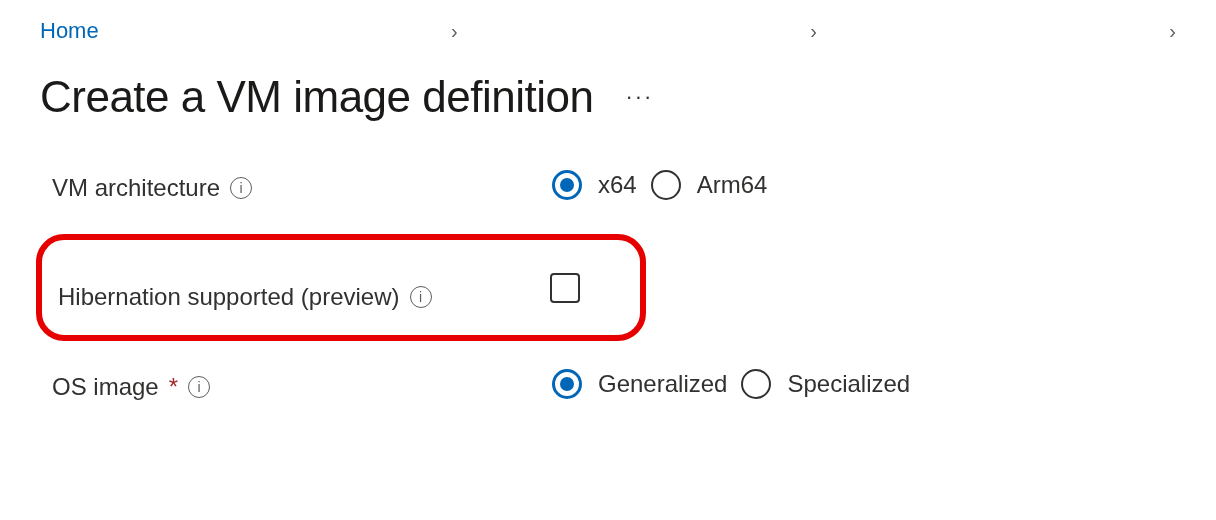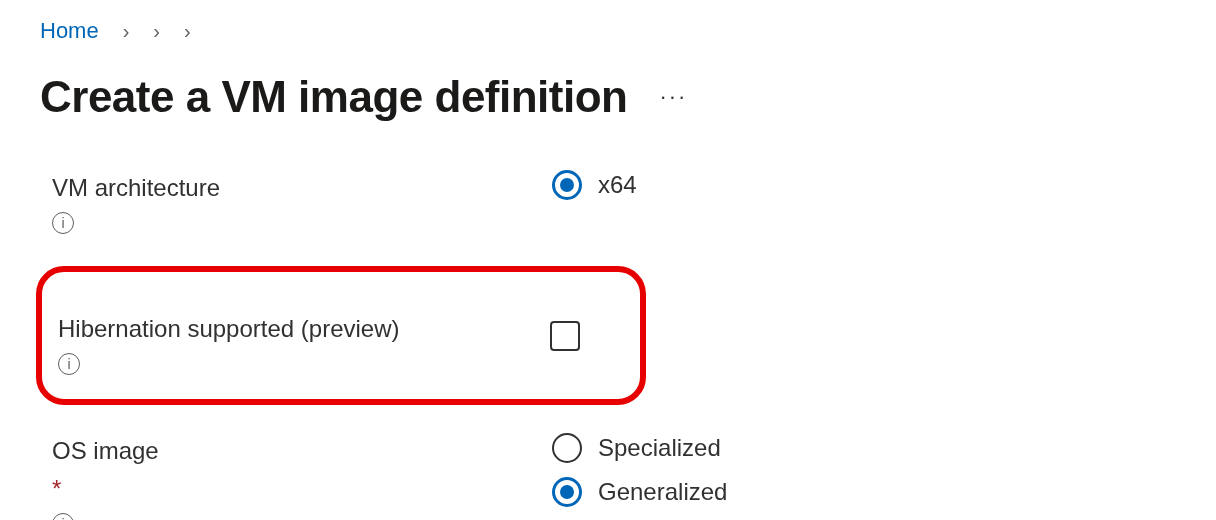--- a/index.html
+++ b/index.html
@@ -7,67 +7,67 @@
       font-family: "Segoe UI", -apple-system, BlinkMacSystemFont, sans-serif;
       background: #ffffff;
       width: 1216px;
       height: 520px;
       padding: 18px 40px;
       color: #323130;
     }
     .breadcrumb {
       display: flex;
       align-items: center;
-      gap: 24px;
+      gap: 12px;
       font-size: 22px;
       margin-bottom: 28px;
+      justify-content: space-between;
     }
     .breadcrumb a {
       color: #0067b8;
       text-decoration: none;
     }
     .breadcrumb .chev { color: #605e5c; font-size: 20px; }
     h1.page-title {
       font-size: 44px;
-      font-weight: 700;
+      font-weight: 400;
       color: #1b1a19;
       display: inline-block;
       margin-right: 32px;
       letter-spacing: -0.5px;
     }
     .title-row { display: flex; align-items: center; margin-bottom: 48px; }
     .more-dots { font-size: 22px; color: #323130; letter-spacing: 2px; cursor: pointer; }
     .form { padding-left: 12px; }
     .form-row { display: flex; align-items: flex-start; margin-bottom: 32px; }
     .form-label-col {
       width: 500px;
       display: flex;
-      align-items: flex-start;
+      align-items: center;
       gap: 10px;
       font-size: 24px;
       color: #323130;
       padding-top: 4px;
-      flex-direction: column;
     }
     .req { color: #a4262c; }
     .info-icon {
       display: inline-flex;
       justify-content: center;
       align-items: center;
       width: 22px;
       height: 22px;
       border: 1.5px solid #605e5c;
       border-radius: 50%;
       font-size: 14px;
       color: #605e5c;
       font-style: normal;
       font-weight: 400;
       line-height: 1;
     }
-    .form-controls { display: flex; flex-direction: column; gap: 14px; }
+    .form-controls { display: flex; flex-direction: row; gap: 14px; }
     .radio-opt { display: flex; align-items: center; gap: 16px; cursor: pointer; }
     .radio-circle {
       width: 30px;
       height: 30px;
       border-radius: 50%;
       border: 2px solid #323130;
       display: inline-flex;
       align-items: center;
       justify-content: center;
       flex-shrink: 0;
@@ -119,44 +119,48 @@
       <span>VM architecture</span>
       <span class="info-icon">i</span>
     </div>
     <div class="form-controls">
       <div class="radio-opt">
         <span class="radio-circle checked">
             <span class="radio-dot"></span>
           </span>
         <span class="radio-label">x64</span>
       </div>
+      <div class="radio-opt">
+        <span class="radio-circle"></span>
+        <span class="radio-label">Arm64</span>
+      </div>
     </div>
   </div>
 
   <div class="highlight-row">
     <div class="form-label-col">
       <span>Hibernation supported (preview)</span>
       <span class="info-icon">i</span>
     </div>
     <div class="checkbox"></div>
   </div>
 
   <div class="form-row">
     <div class="form-label-col">
       <span>OS image</span>
       <span class="req">*</span>
       <span class="info-icon">i</span>
     </div>
     <div class="form-controls">
       <div class="radio-opt">
-        <span class="radio-circle"></span>
-        <span class="radio-label">Specialized</span>
-      </div>
-      <div class="radio-opt">
         <span class="radio-circle checked">
             <span class="radio-dot"></span>
           </span>
         <span class="radio-label">Generalized</span>
+      </div>
+      <div class="radio-opt">
+        <span class="radio-circle"></span>
+        <span class="radio-label">Specialized</span>
       </div>
     </div>
   </div>
 
 </div>
 
 </body></html>

